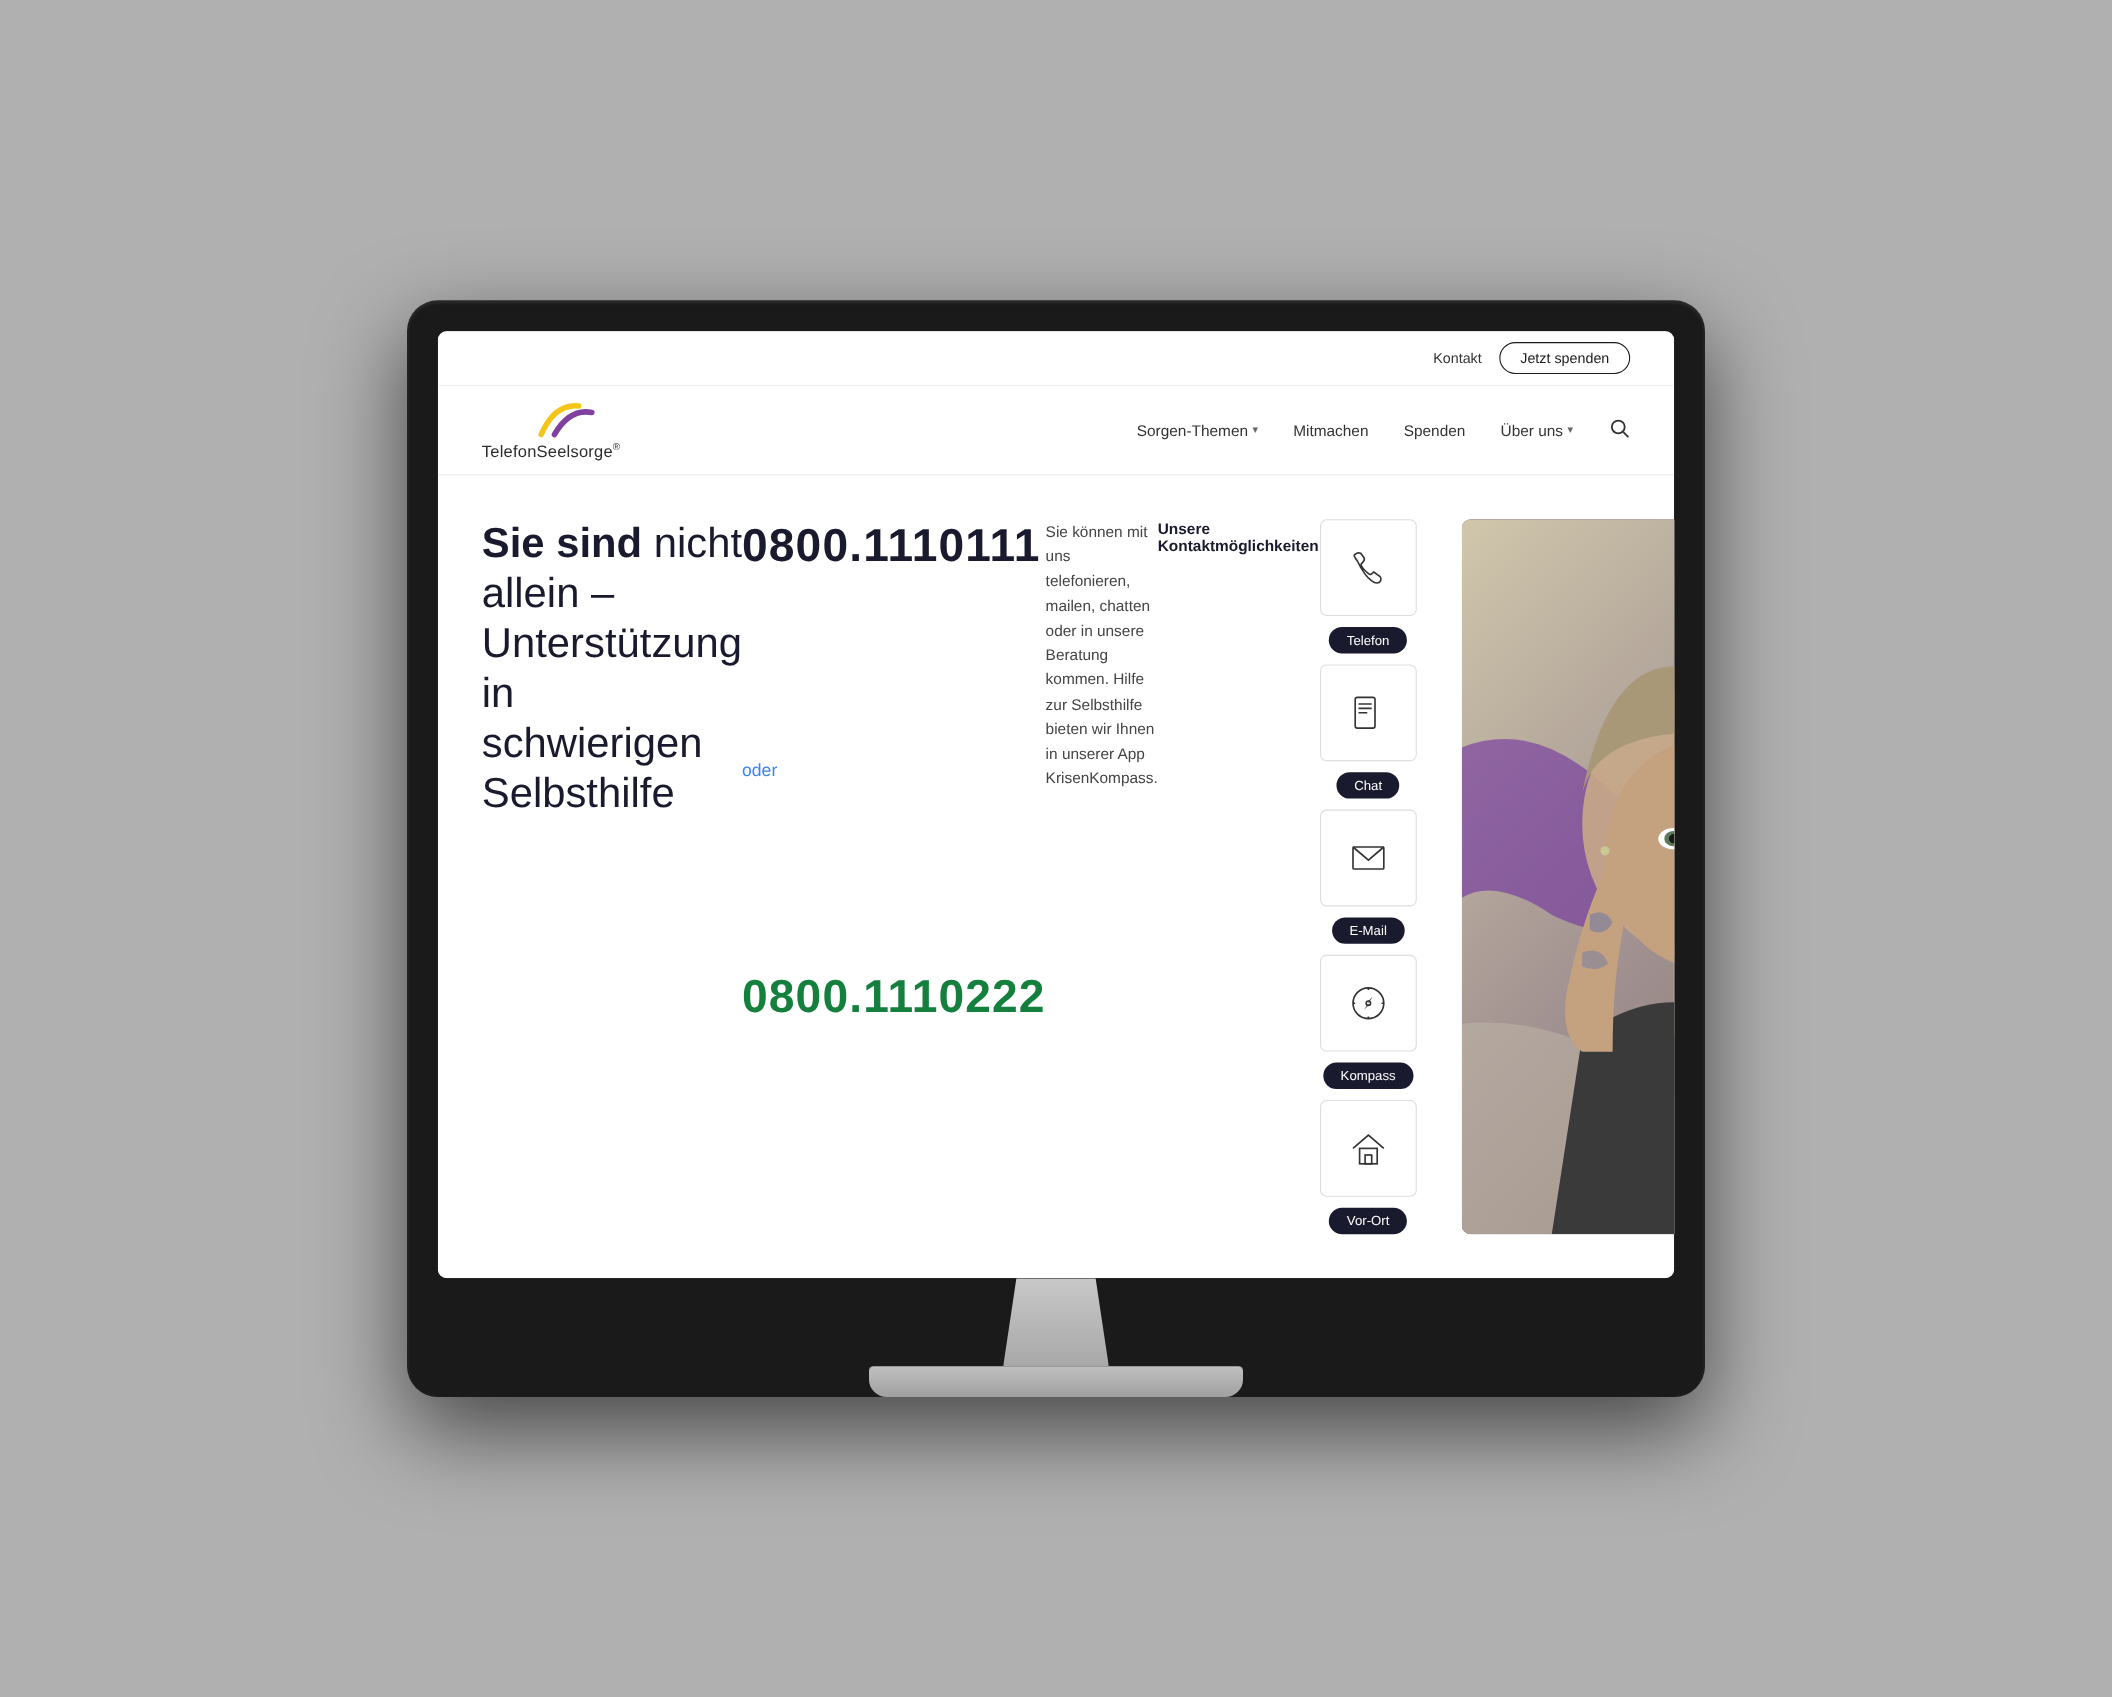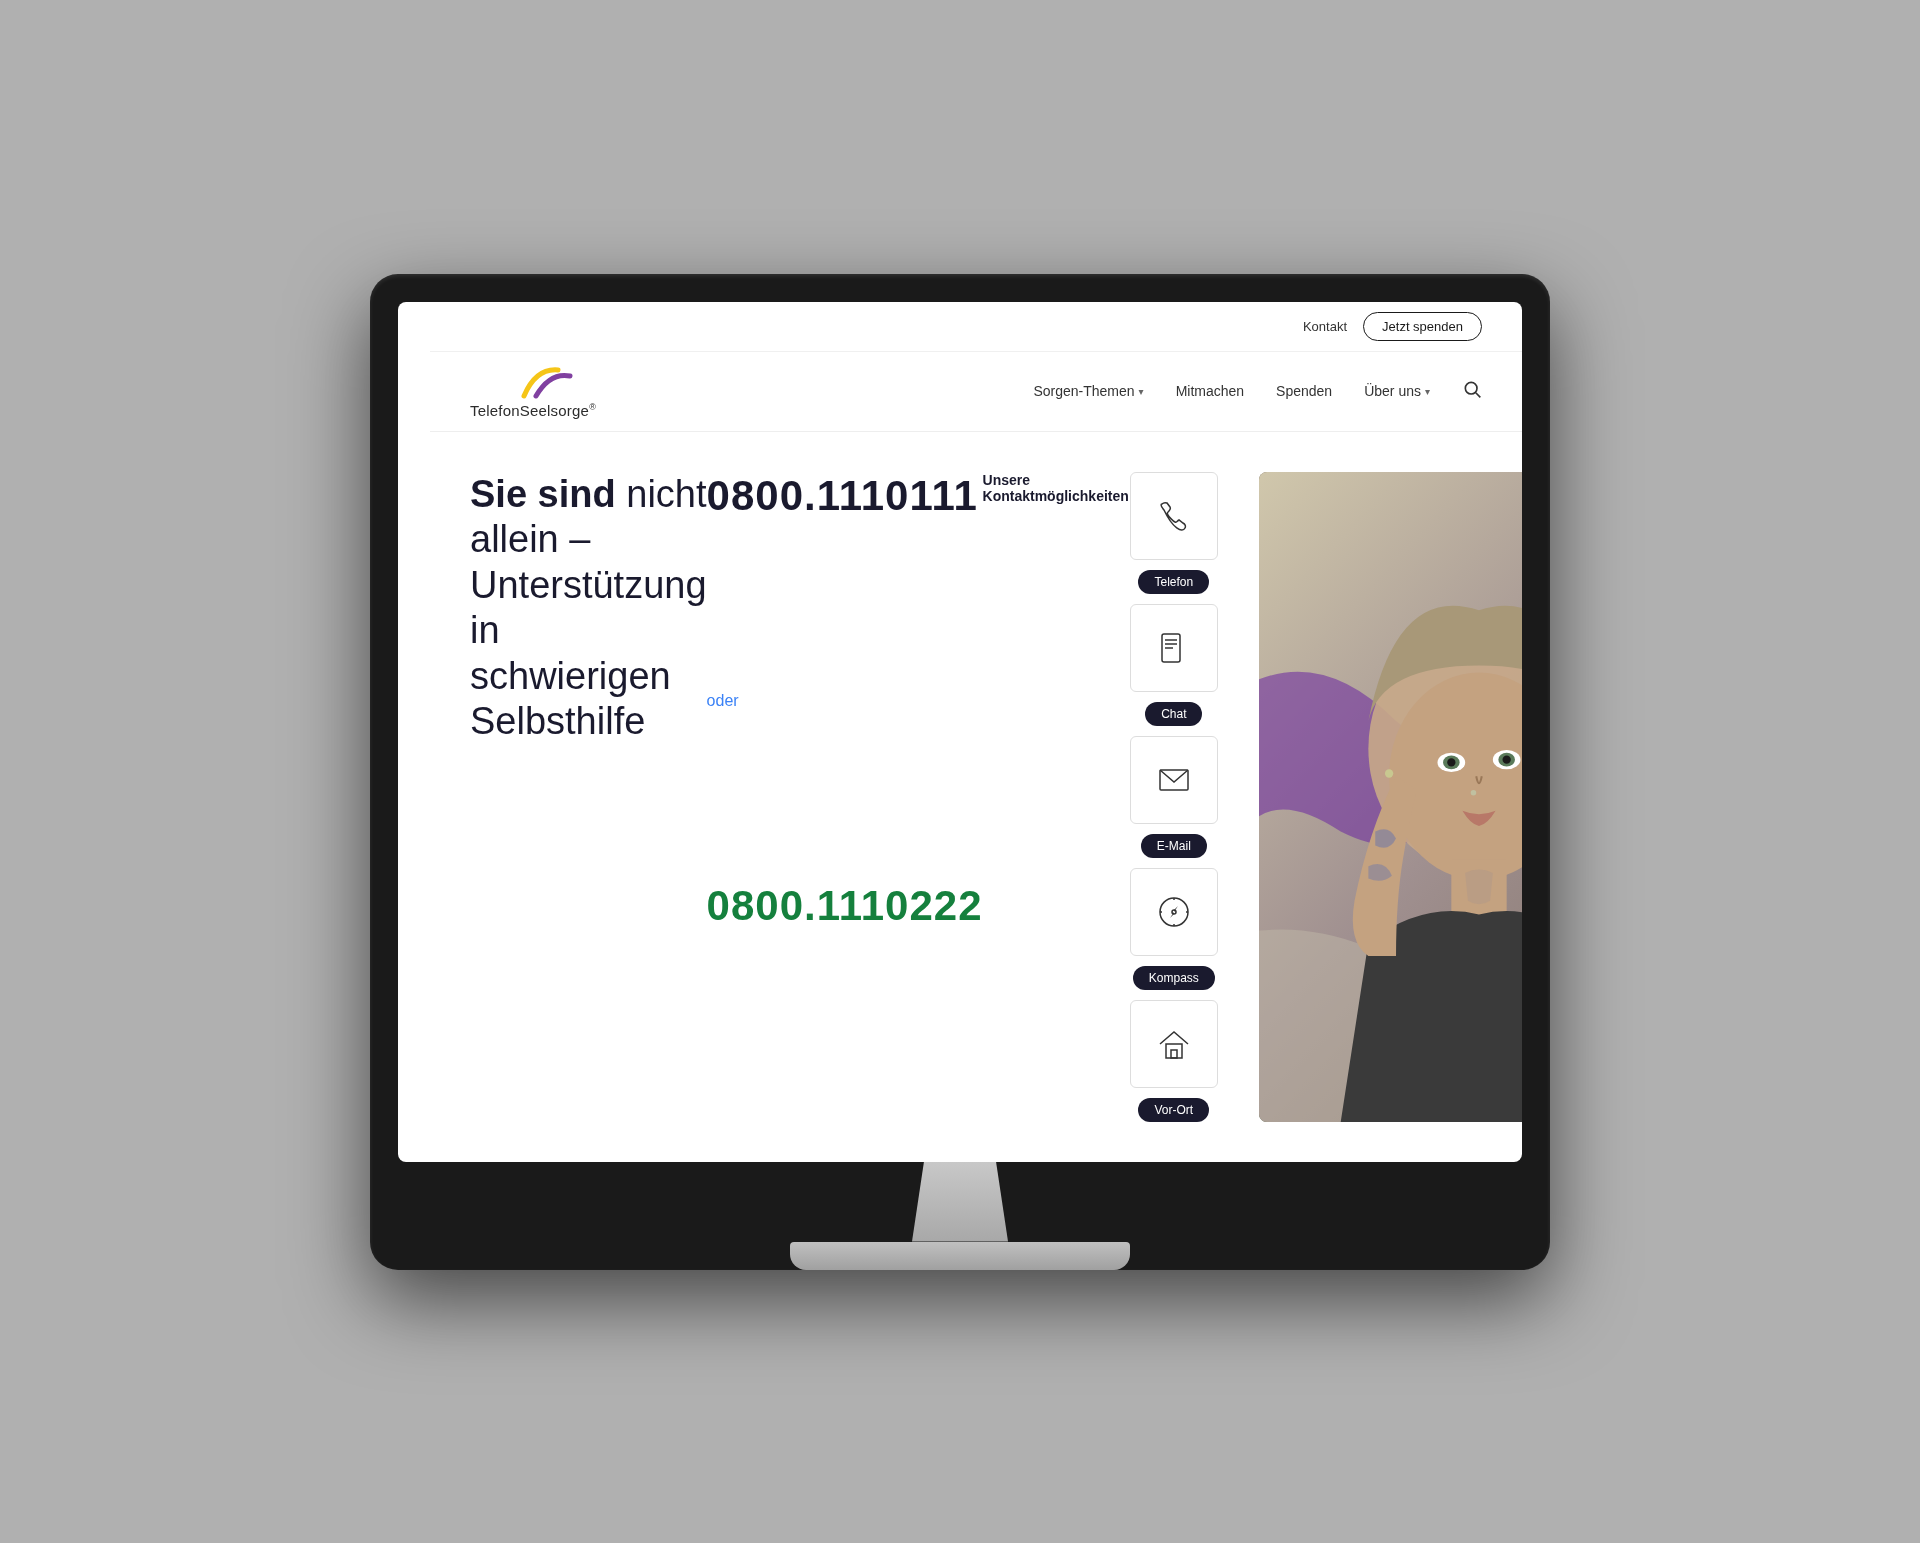--- a/index.html
+++ b/index.html
@@ -39,21 +39,20 @@
       height: 28px;
       background: linear-gradient(to bottom, #c0c0c0, #a0a0a0);
       margin: 0 auto;
       border-radius: 4px 4px 16px 16px;
     }
 
     
     .website {
       width: 100%;
       background: #fff;
-      padding-left: 32px;
     }
 
     
     .utility-bar {
       display: flex;
       justify-content: flex-end;
       align-items: center;
       padding: 10px 40px;
       gap: 16px;
       border-bottom: 1px solid #f0f0f0;
@@ -310,20 +309,21 @@
           <div class="divider-line"></div>
 
           <div class="phone-numbers">
             <span class="phone-main">
               <span>0800.1110111</span>
             </span>
             <span class="oder-text">oder</span>
             <span class="phone-secondary">0800.1110222</span>
           </div>
 
+          <p class="hero-description">Sie können mit uns telefonieren, mailen, chatten oder in unsere Beratung kommen. Hilfe zur Selbsthilfe bieten wir Ihnen in unserer App KrisenKompass.</p>
 
           <p class="contact-heading">Unsere Kontaktmöglichkeiten</p>
 
           <div class="contact-options">
 
             <div class="contact-card">
               <div class="contact-icon-box">
                 <svg viewBox="0 0 40 40" fill="none" stroke="#333" stroke-width="1.5">
                   <path d="M8 8 C8 8, 10 6, 13 7 L16 11 C16 11, 17 13, 15 15 C13 17, 13 17, 14 19 C15 21, 19 25, 21 26 C23 27, 23 25, 25 24 L29 27 C31 28, 32 30, 31 32 C30 34, 28 34, 28 34 C28 34, 20 35, 10 14 C5 8, 8 8, 8 8Z"></path>
                 </svg>

